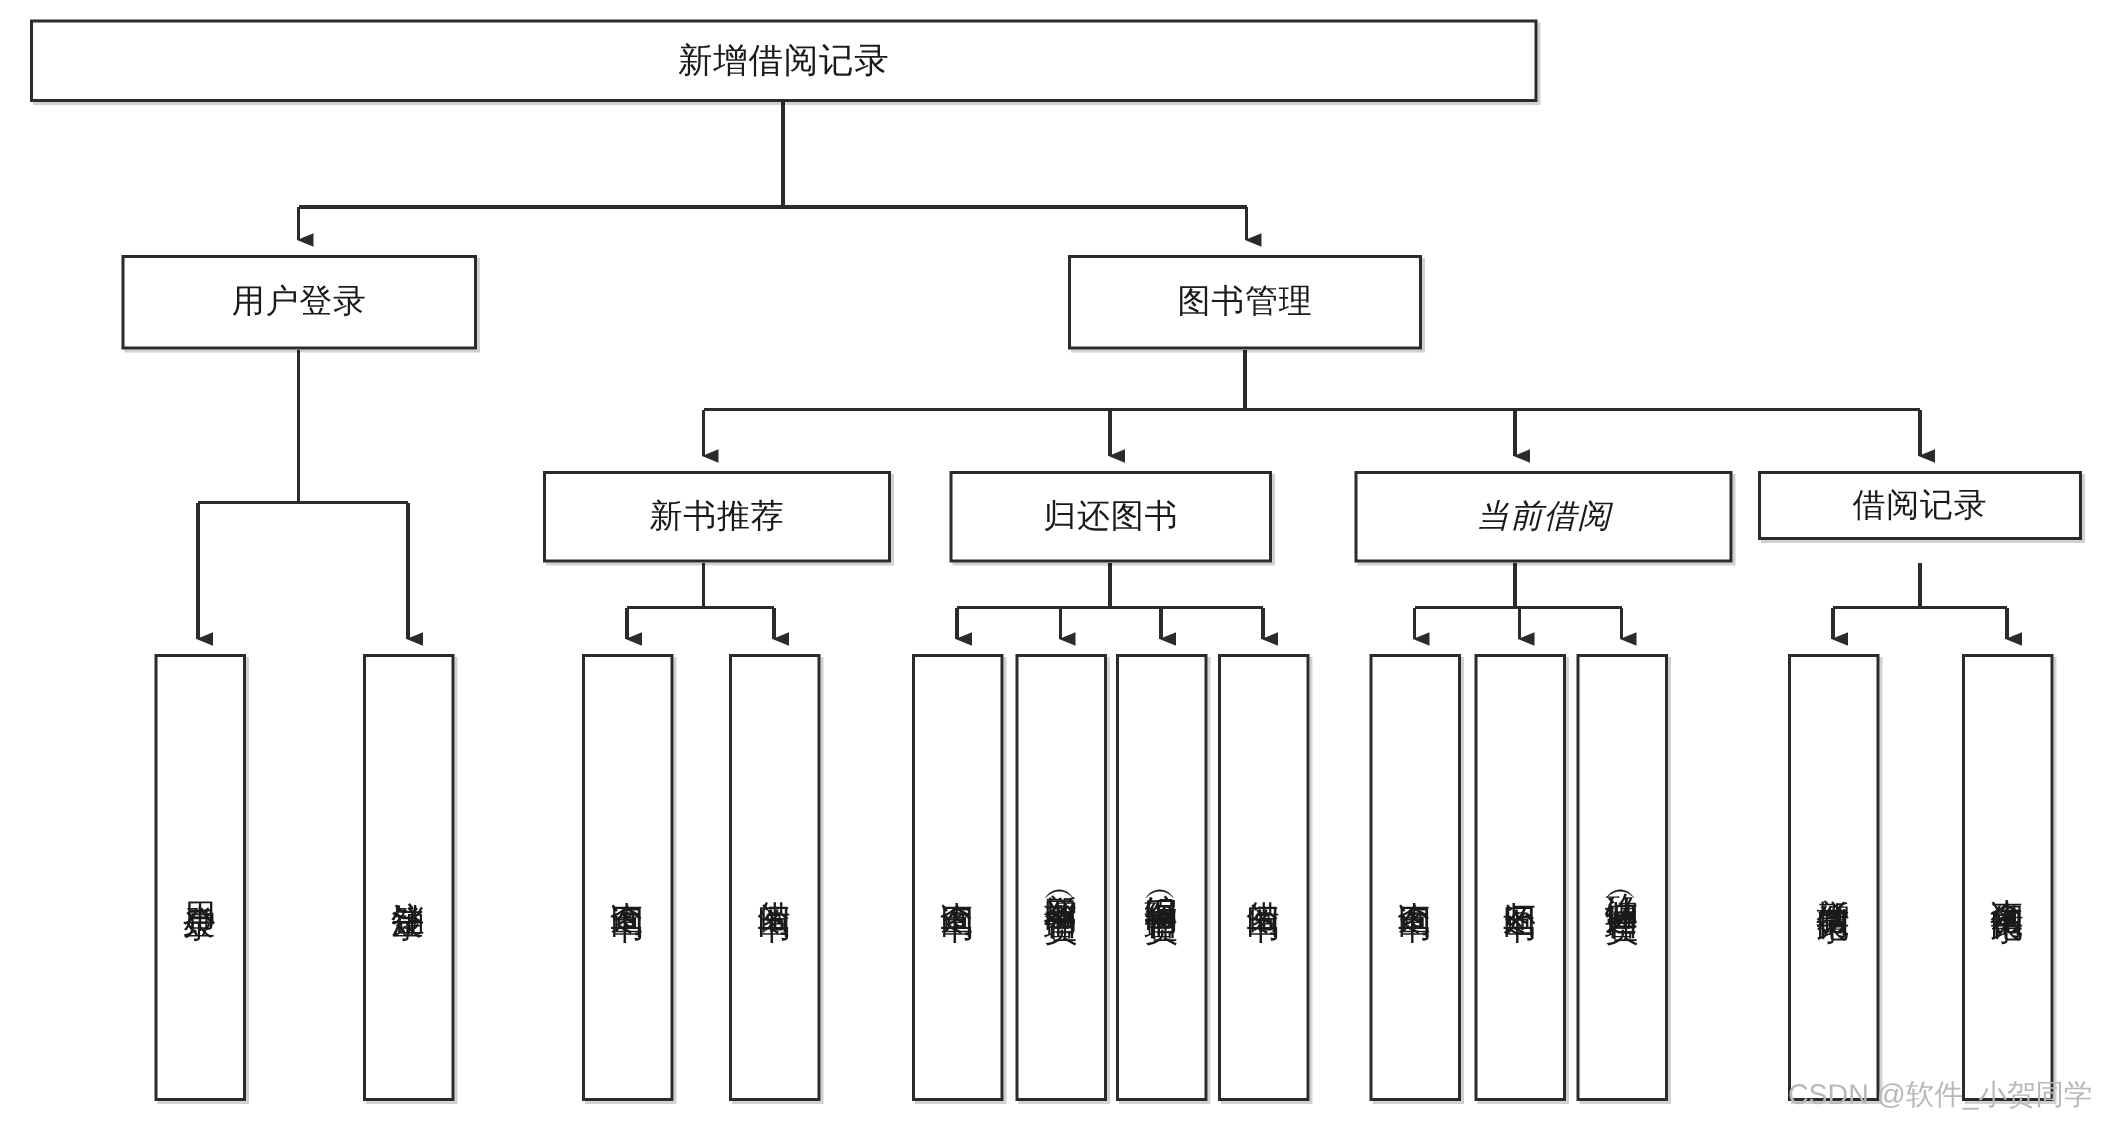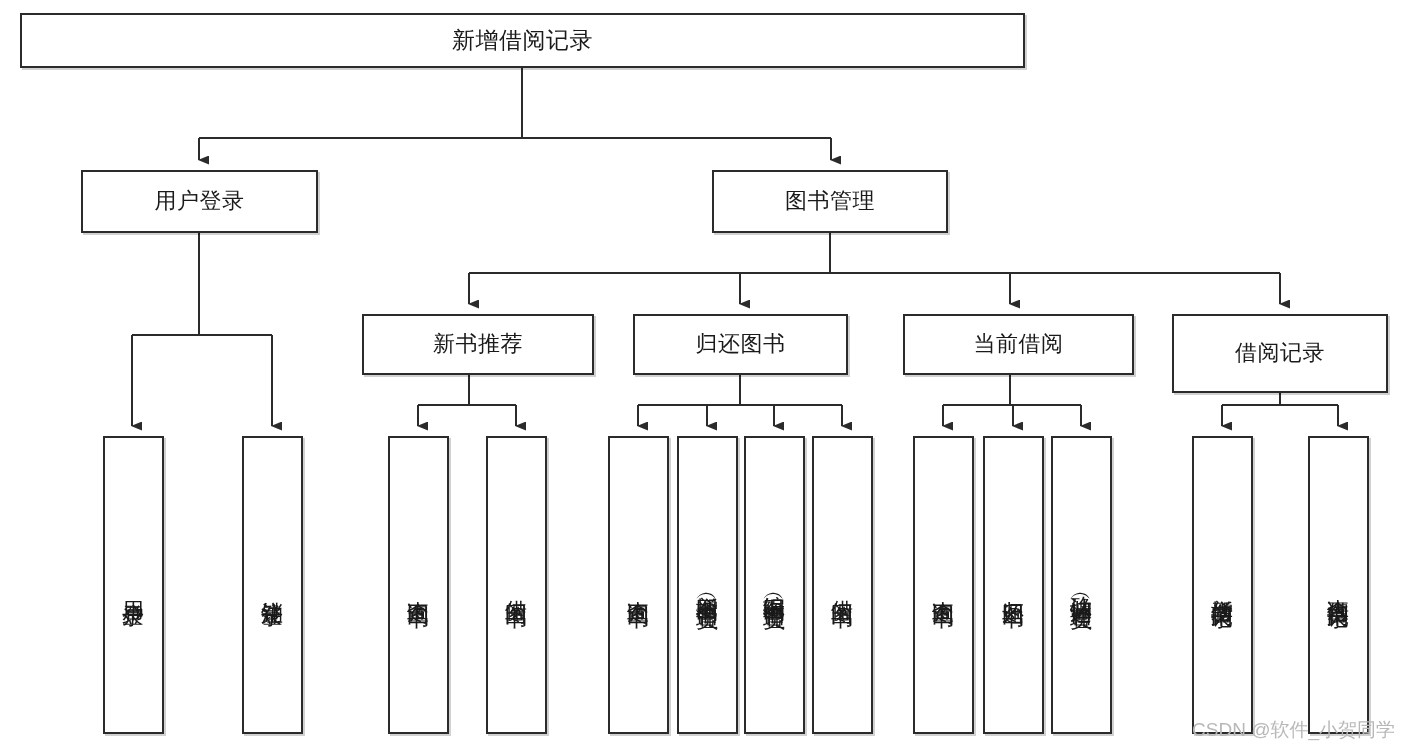--- a/index.html
+++ b/index.html
@@ -134,24 +134,24 @@
   <div class="node-box" style="left:712px; top:170px; width:236px; height:63px;">
     <span class="node-label-h">图书管理</span>
   </div>
 
   <div class="node-box" style="left:362px; top:314px; width:232px; height:61px;">
     <span class="node-label-h">新书推荐</span>
   </div>
   <div class="node-box" style="left:633px; top:314px; width:215px; height:61px;">
     <span class="node-label-h">归还图书</span>
   </div>
-  <div class="node-box" style="left:903px; top:314px; width:231px; height:61px;">
+  <div class="node-box" style="left:903px; top:314px; width:252px; height:61px;font-style:italic;">
     <span class="node-label-h">当前借阅</span>
   </div>
-  <div class="node-box" style="left:1172px; top:314px; width:216px; height:79px;">
+  <div class="node-box" style="left:1172px; top:314px; width:216px; height:46px;">
     <span class="node-label-h">借阅记录</span>
   </div>
 
   <div class="node-box leaf" style="left:103px; top:436px; width:61px; height:298px;">
     <span class="node-label-v">用户登录</span>
   </div>
   <div class="node-box leaf" style="left:242px; top:436px; width:61px; height:298px;">
     <span class="node-label-v">注销登录</span>
   </div>
   <div class="node-box leaf" style="left:388px; top:436px; width:61px; height:298px;">

